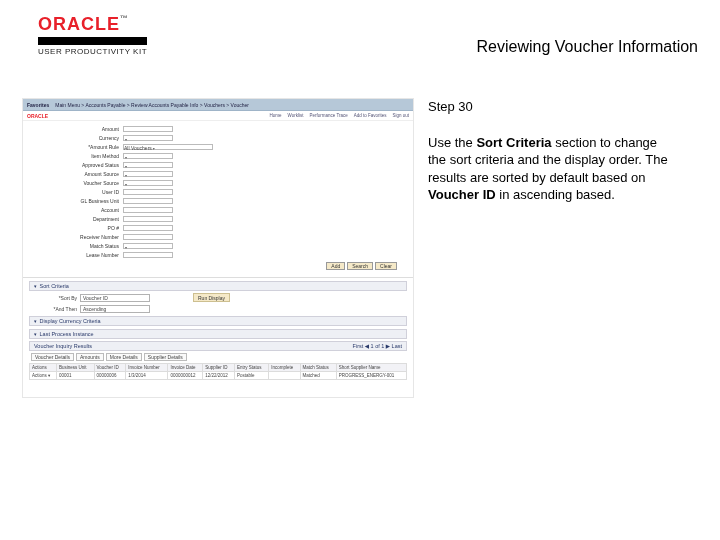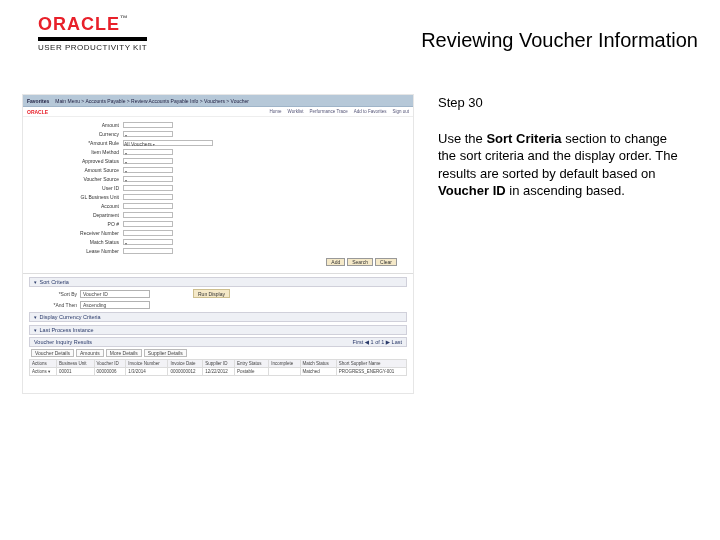--- a/index.html
+++ b/index.html
@@ -2,24 +2,24 @@
 <html><head>
 <meta charset="utf-8">
 <style>
   * { box-sizing: border-box; margin: 0; padding: 0; }
   body { width: 720px; height: 540px; background: #fff; font-family: Arial, Helvetica, sans-serif; color: #222; position: relative; overflow: hidden; }
   
   .header { display: flex; align-items: flex-end; justify-content: space-between; padding: 14px 22px 0 6px; margin-left: 32px; }
   .brand { display: flex; flex-direction: column; }
   .brand-row { font-weight: 700; font-size: 18px; letter-spacing: 1px; color: #e8202a; }
   .brand-tm { font-size: 8px; vertical-align: top; color: #666; }
-  .brand-sub { font-size: 8px; letter-spacing: 0.5px; color: #222; border-top: 4px solid #000000; padding-top: 2px; margin-top: 2px; }
-  .title { font-size: 20px; color: #000; padding-top: 6px; }
+  .brand-sub { font-size: 8px; letter-spacing: 0.5px; color: #222; border-top: 8px solid #000000; padding-top: 2px; margin-top: 2px; }
+  .title { font-size: 16px; color: #000; padding-top: 6px; }
   
-  .content { display: flex; gap: 24px; padding: 42px 22px 0 22px; }
+  .content { display: flex; gap: 14px; padding: 42px 22px 0 22px; }
   .screenshot { width: 392px; height: 300px; background: #fff; border: 1px solid #e6e6e6; position: relative; font-size: 5px; color: #444; }
   .ss-banner { height: 12px; background: #b6c8d8; border-bottom: 1px solid #9fb4c8; padding: 2px 4px; display: flex; gap: 6px; align-items: center; font-size: 5px; color: #224;}
   .ss-banner span:first-child { font-weight: 700; }
   .ss-brandbar { height: 10px; background: #fff; border-bottom: 1px solid #eee; padding: 1px 4px; display: flex; gap: 6px; align-items: center; }
   .ss-brandbar .o { color:#e8202a; font-weight:700; font-size:5px; }
   .ss-brandbar .nav { font-size: 4.5px; color: #557; display:flex; gap:6px; }
   .ss-form { padding: 4px 8px 4px 40px; border-bottom: 1px solid #ddd; }
   .fr { display:flex; align-items:center; height: 8px; margin-bottom: 1px; }
   .fr label { width: 56px; text-align: right; margin-right: 4px; font-size: 5px; color: #333;}
   .fr .inp { width: 50px; height: 6px; border: 1px solid #bbb; background: #fff; }

